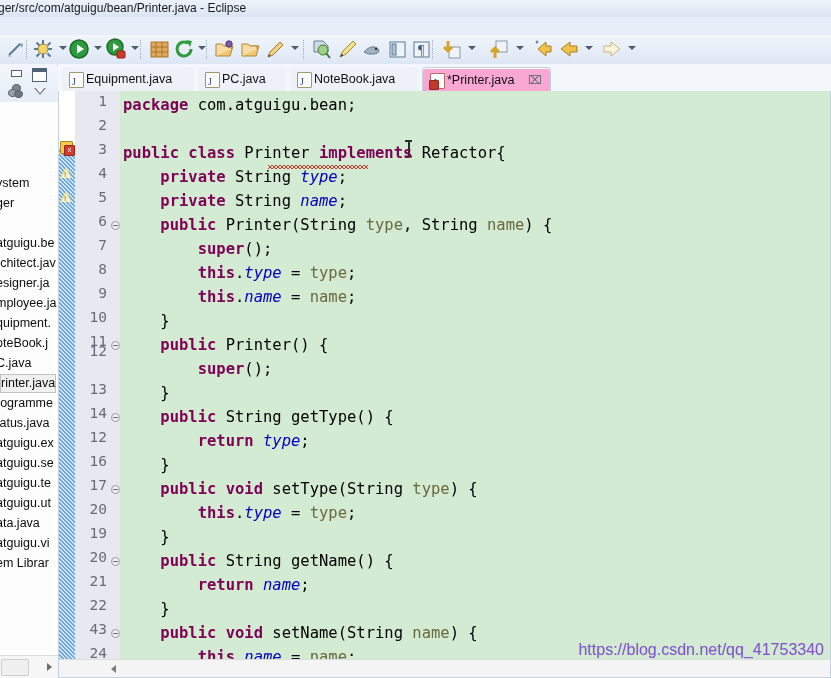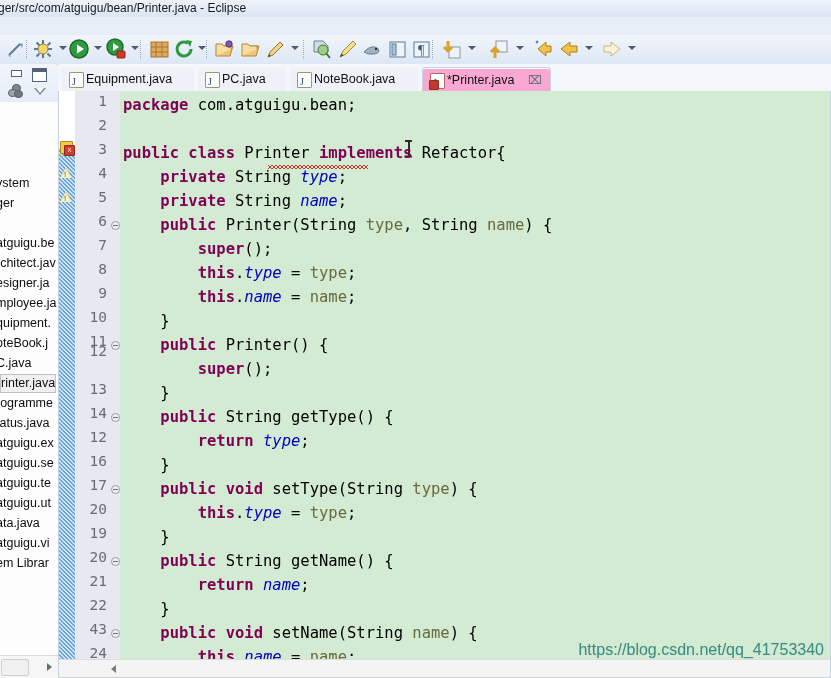--- a/index.html
+++ b/index.html
@@ -232,21 +232,21 @@
     position:absolute;left:0;bottom:0;width:100%;height:17px;
     background:#f4f4f4;border-top:1px solid #dcdcdc;
   }
   .ed-hscroll .larr{
     position:absolute;left:52px;top:5px;width:0;height:0;
     border-top:4px solid transparent;border-bottom:4px solid transparent;
     border-right:5px solid #7b7b7b;
   }
   .watermark{
     position:absolute;right:6px;bottom:18px;
-    font-size:16px;color:#0f766e;opacity:.78;
+    font-size:16px;color:#6d28d9;opacity:.78;
     font-family:"Liberation Sans",sans-serif;white-space:nowrap;
     text-shadow:0 0 1px rgba(120,140,120,.35);
   }
 </style>
 </head>
 <body>
 
 <div id="app">
 
   <div class="titlebar">

